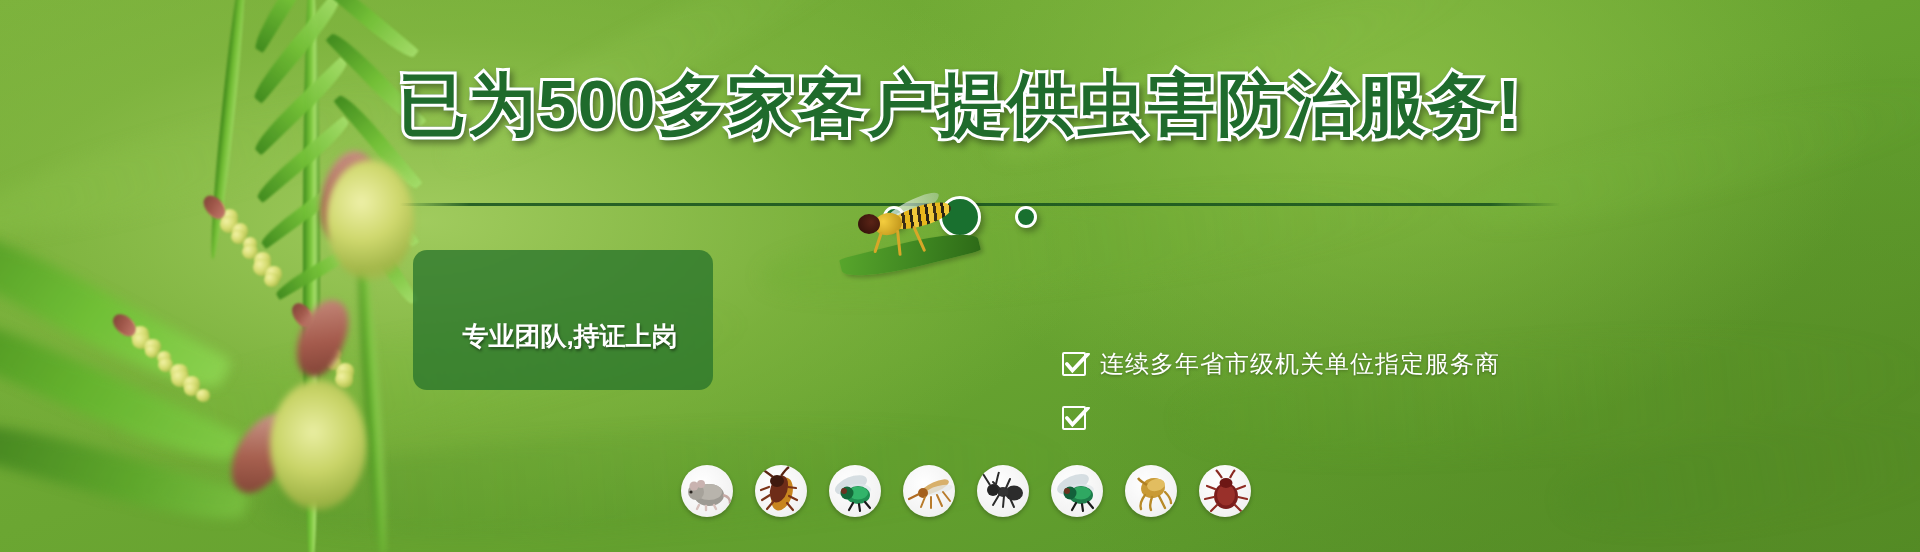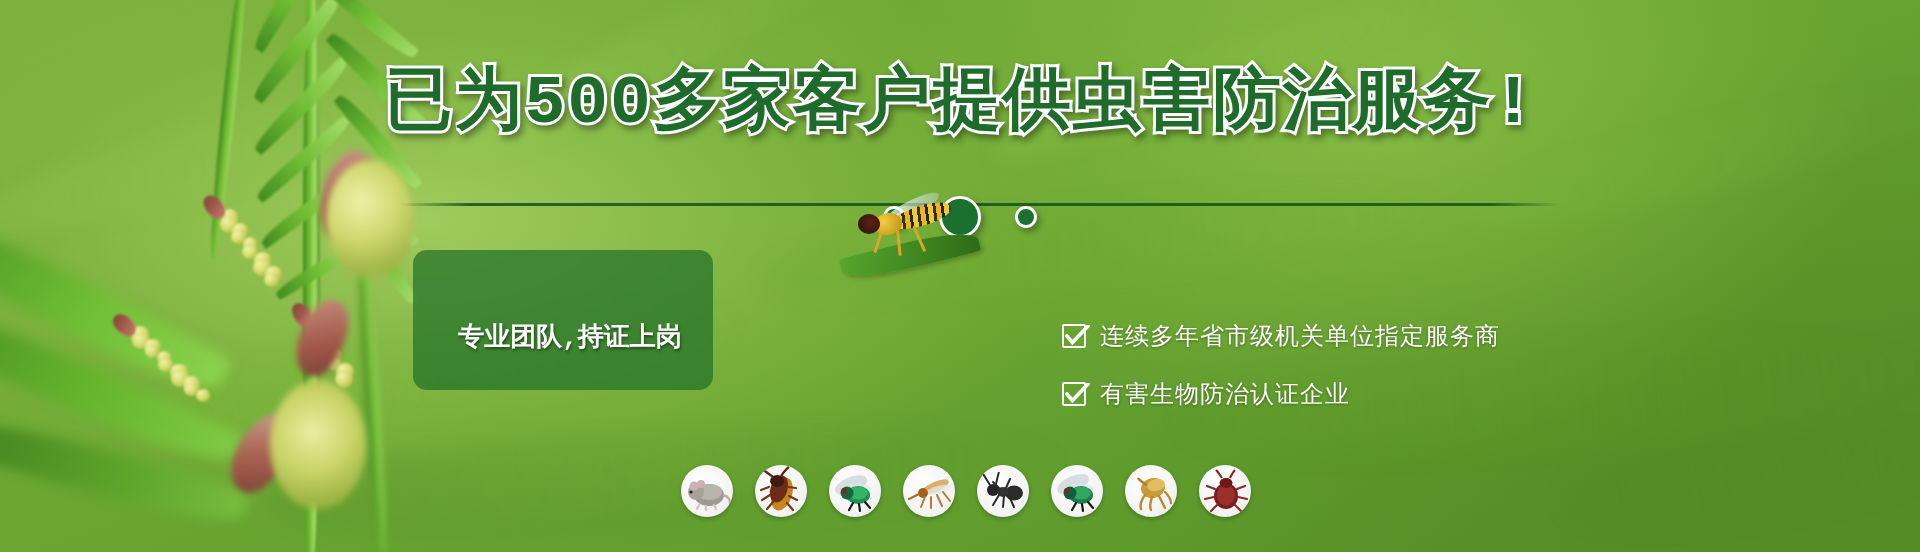--- a/index.html
+++ b/index.html
@@ -1,19 +1,19 @@
 <!DOCTYPE html>
 <html><head>
 <meta charset="utf-8">
 <style>
   html,body{margin:0;padding:0;background:#fff;}
   *{box-sizing:border-box;}
   #banner{
     position:relative;width:1920px;height:552px;overflow:hidden;
-    font-family:Liberation Mono, monospace;
+    font-family:Liberation Sans, sans-serif;
     background:#6aa832;
   }
 
   
   .bg-base{
     position:absolute;inset:0;
     background:
       radial-gradient(ellipse 900px 420px at 22% 40%, rgba(163,205,96,.95) 0%, rgba(131,183,66,.65) 45%, rgba(108,165,48,0) 75%),
       radial-gradient(ellipse 700px 500px at 72% 18%, rgba(143,194,72,.75) 0%, rgba(110,168,49,0) 70%),
       radial-gradient(ellipse 1100px 600px at 95% 85%, rgba(86,139,36,.85) 0%, rgba(96,150,40,0) 70%),
@@ -102,21 +102,21 @@
     border-radius:60% 40% 70% 30%;transform:rotate(-24deg);
   }
   .fly .wing2{
     position:absolute;left:40px;top:12px;width:52px;height:13px;
     background:linear-gradient(100deg,rgba(255,255,255,.55),rgba(200,215,228,.25));
     border-radius:60% 40% 70% 30%;transform:rotate(-10deg);
   }
   .fly .leg{position:absolute;width:3px;background:#d8a728;border-radius:2px;transform-origin:top center;}
 
   
-  .checklist{position:absolute;left:1062px;top:320px;display:flex;flex-direction:column;gap:26px;}
+  .checklist{position:absolute;left:1062px;top:348px;display:flex;flex-direction:column;gap:26px;}
   .check-row{display:flex;align-items:center;gap:14px;}
   .check-box{width:24px;height:24px;position:relative;flex:0 0 auto;}
   .check-box .sq{position:absolute;inset:0;border:2px solid #fff;border-radius:2px;}
   .check-box .tick{
     position:absolute;left:2px;top:1px;width:26px;height:22px;
   }
   .check-text{
     color:#ffffff;font-size:24px;letter-spacing:1px;white-space:nowrap;
     text-shadow:0 1px 3px rgba(0,0,0,.35);
   }
@@ -247,21 +247,20 @@
       </span>
       <span class="check-text">连续多年省市级机关单位指定服务商</span>
     </div>
     <div class="check-row">
       <span class="check-box">
         <span class="sq"></span>
         <svg class="tick" width="28" height="24" viewBox="0 0 28 24">
             <path d="M3 12 L9 19 L26 1" stroke="#ffffff" stroke-width="4" fill="none" stroke-linecap="round"></path>
           </svg>
       </span>
-      <span class="check-text">有害生物防治认证企业</span>
     </div>
   </div>
 
   <div class="pests" id="pests">
       <div class="pest" title="鼠">
         <svg width="52" height="52" viewBox="0 0 52 52">
           <ellipse cx="28" cy="30" rx="15" ry="11" fill="#9d9a93"></ellipse>
           <ellipse cx="28" cy="27" rx="13" ry="8" fill="#b8b4ac"></ellipse>
           <circle cx="15" cy="27" r="8" fill="#a6a29a"></circle>
           <circle cx="13" cy="21" r="4.5" fill="#c9b3b0"></circle>

